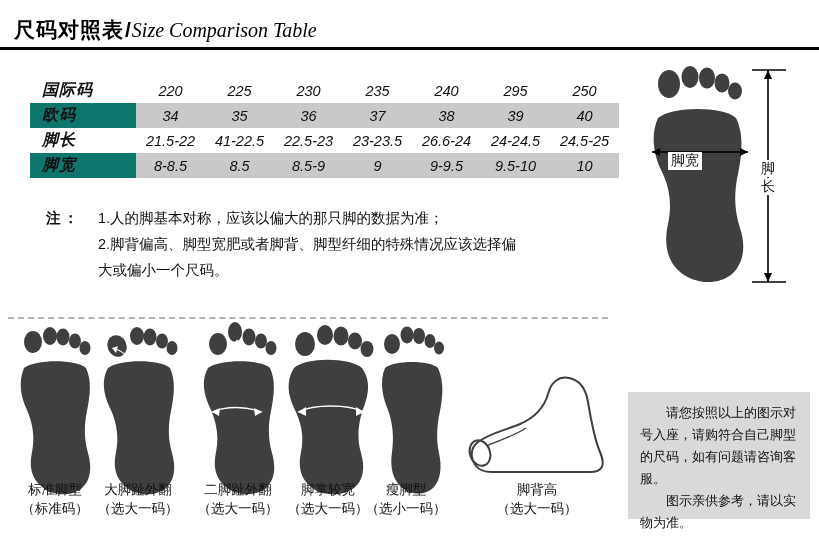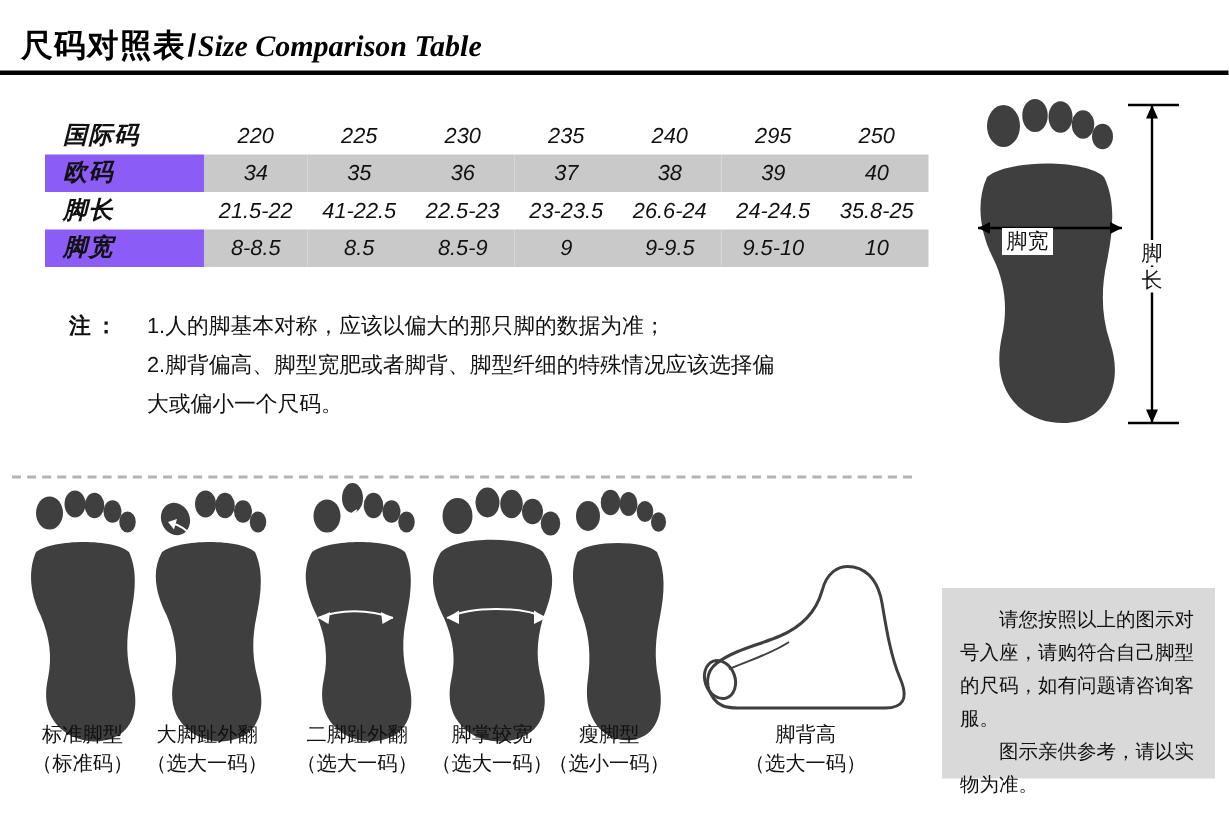--- a/index.html
+++ b/index.html
@@ -38,21 +38,21 @@
   .title-sep {
     font-size: 21px;
     font-weight: bold;
     color: #000;
     padding: 0 1px;
   }
   .title-en {
     font-family: "Liberation Serif", serif;
     font-size: 20px;
     font-style: italic;
-    font-weight: bold;
+    font-weight: normal;
     color: #000;
   }
   .title-rule {
     position: absolute;
     left: 0;
     top: 47px;
     width: 819px;
     height: 3px;
     background: #000;
   }
@@ -83,21 +83,21 @@
     padding-left: 12px;
     font-size: 16px;
     font-weight: bold;
     letter-spacing: 1px;
     background: #ffffff;
   }
   tr.shaded td {
     background: #c9c9c9;
   }
   tr.shaded td.rowhead {
-    background: #8b5cf6;
+    background: #0f766e;
   }
   table.size td.c {
     width: 69px;
   }
   .small-num {
     font-size: 13.5px;
   }
 
   
   .notes {
@@ -216,21 +216,21 @@
         <td class="c">40</td>
       </tr>
       <tr>
         <td class="rowhead">脚长</td>
         <td class="c small-num">21.5-22</td>
         <td class="c small-num">41-22.5</td>
         <td class="c small-num">22.5-23</td>
         <td class="c small-num">23-23.5</td>
         <td class="c small-num">26.6-24</td>
         <td class="c small-num">24-24.5</td>
-        <td class="c small-num">35.8-25</td>
+        <td class="c small-num">24.5-25</td>
       </tr>
       <tr class="shaded">
         <td class="rowhead">脚宽</td>
         <td class="c">8-8.5</td>
         <td class="c">8.5</td>
         <td class="c">8.5-9</td>
         <td class="c">9</td>
         <td class="c">9-9.5</td>
         <td class="c">9.5-10</td>
         <td class="c">10</td>

